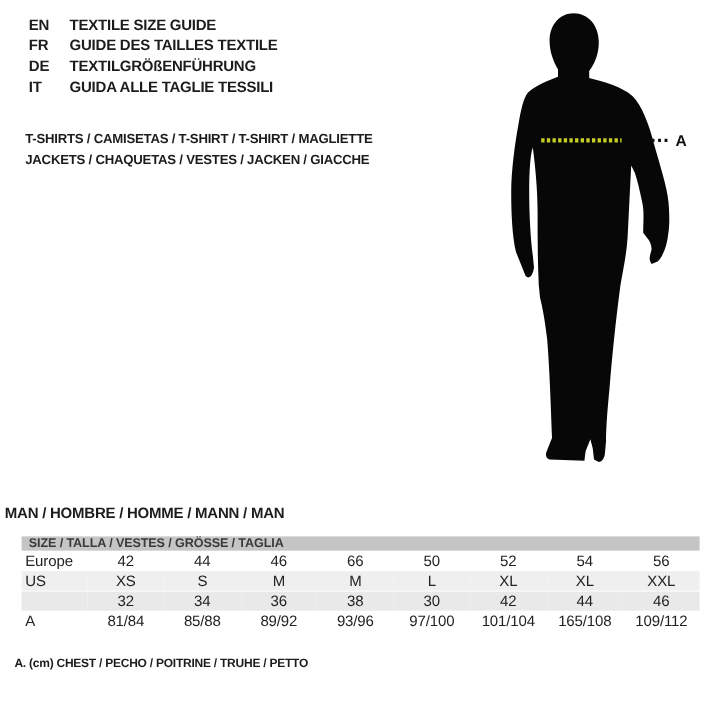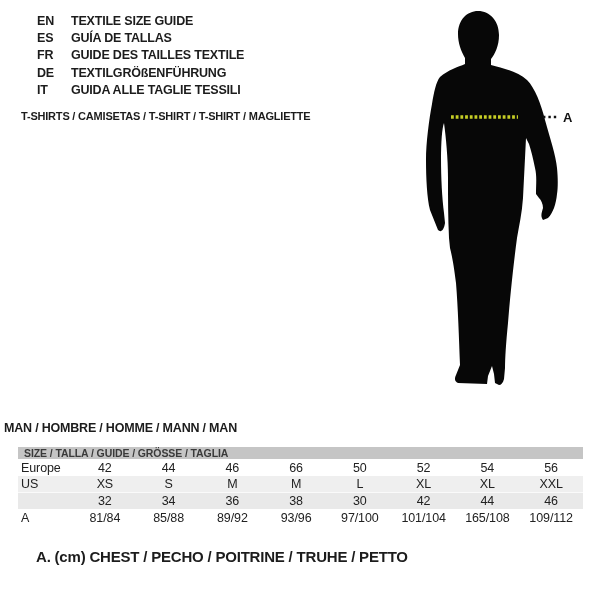--- a/index.html
+++ b/index.html
@@ -5,21 +5,21 @@
   html,body{margin:0;padding:0;}
   body{
     width:600px;height:600px;position:relative;background:#ffffff;
     font-family:"Liberation Sans",sans-serif;color:#1c1c1c;overflow:hidden;
   }
   .abs{position:absolute;}
 
   
   .lang-block{left:24px;top:13px;font-weight:bold;font-size:12.5px;letter-spacing:-0.2px;}
   .lang-row{line-height:17.2px;white-space:nowrap;}
-  .lang-code{display:inline-block;width:34px;margin-left:13px;}
+  .lang-code{display:inline-block;width:34px;}
 
   
   .categories{left:21px;top:108px;font-weight:bold;font-size:11px;letter-spacing:-0.2px;}
   .category-line{line-height:17.5px;white-space:nowrap;}
 
   
   .section-title{left:4px;top:421px;font-weight:bold;font-size:12.5px;letter-spacing:-0.2px;}
 
   
   .table-wrap{left:18px;top:447px;width:565px;}
@@ -30,48 +30,46 @@
   table.size-table{border-collapse:collapse;table-layout:fixed;width:565px;font-size:12.5px;color:#222;padding-left:32px;}
   table.size-table td{padding:0;text-align:center;letter-spacing:-0.1px;}
   table.size-table td.row-label{text-align:left;padding-left:3px;}
   col.label-col{width:55px;}
   tr.r0 td{height:17px;background:#ffffff;}
   tr.r1 td{height:16px;background:#efefef;border-bottom:1px solid #fafafa;text-align:center;}
   tr.r2 td{height:16px;background:#e9e9e9;}
   tr.r3 td{height:18px;background:#ffffff;}
 
   
-  .footnote{left:36px;top:548px;font-weight:bold;font-size:15px;letter-spacing:-0.2px;}
+  .footnote{left:12px;top:548px;font-weight:bold;font-size:10px;letter-spacing:-0.2px;}
 
   
   .figure-svg{left:415px;top:8px;}
 </style>
 </head>
 <body>
 
 <div class="abs lang-block">
   <div class="lang-row">
     <span class="lang-code">EN</span><span class="lang-label">TEXTILE SIZE GUIDE</span>
-  </div>
-  <div class="lang-row">
-    <span class="lang-code">ES</span><span class="lang-label">GUÍA DE TALLAS</span>
   </div>
   <div class="lang-row">
     <span class="lang-code">FR</span><span class="lang-label">GUIDE DES TAILLES TEXTILE</span>
   </div>
   <div class="lang-row">
     <span class="lang-code">DE</span><span class="lang-label">TEXTILGRÖßENFÜHRUNG</span>
   </div>
   <div class="lang-row">
     <span class="lang-code">IT</span><span class="lang-label">GUIDA ALLE TAGLIE TESSILI</span>
   </div>
 </div>
 
 <div class="abs categories">
   <div class="category-line">T-SHIRTS / CAMISETAS / T-SHIRT / T-SHIRT / MAGLIETTE</div>
+  <div class="category-line">JACKETS / CHAQUETAS / VESTES / JACKEN / GIACCHE</div>
 </div>
 
 <svg class="abs figure-svg" width="170" height="390" viewBox="0 0 170 390">
   <path fill="#070707" fill-rule="evenodd" d="
     M63,3
     C75,3 84,13 84,27
     C84,38 80,46 76,51
     L76,57
     C88,60 103,64 112,72
     C120,80 126,96 130,112
@@ -118,21 +116,21 @@
     C43,12 52,3 63,3
     Z"></path>
   <line x1="36" y1="109" x2="103" y2="109" stroke="#c6ce26" stroke-width="3.4" stroke-dasharray="2.8 1.9"></line>
   <line x1="128" y1="109" x2="144" y2="109" stroke="#111111" stroke-width="2.6" stroke-dasharray="2.4 3"></line>
   <text x="148" y="114" font-family="Liberation Sans, sans-serif" font-size="13" font-weight="bold" fill="#111111">A</text>
 </svg>
 
 <div class="abs section-title">MAN / HOMBRE / HOMME / MANN / MAN</div>
 
 <div class="abs table-wrap">
-  <div class="table-header">SIZE / TALLA / GUIDE / GRÖSSE / TAGLIA</div>
+  <div class="table-header">SIZE / TALLA / VESTES / GRÖSSE / TAGLIA</div>
   <table class="size-table">
     <colgroup>
         <col class="label-col">
         <col>
         <col>
         <col>
         <col>
         <col>
         <col>
         <col>

